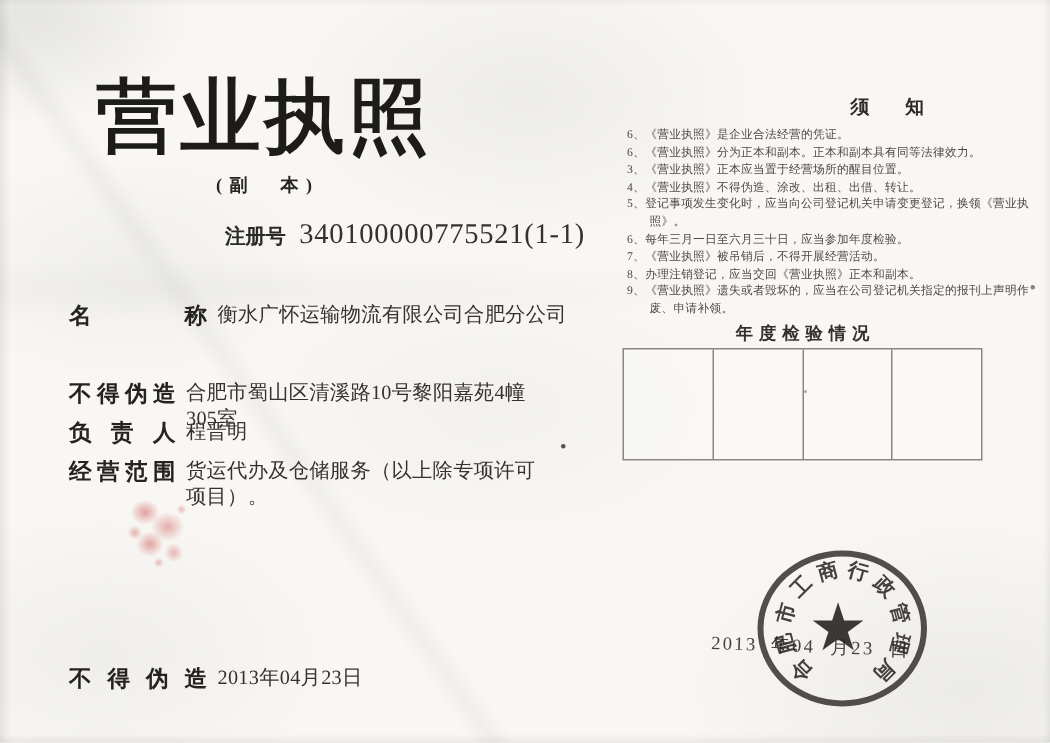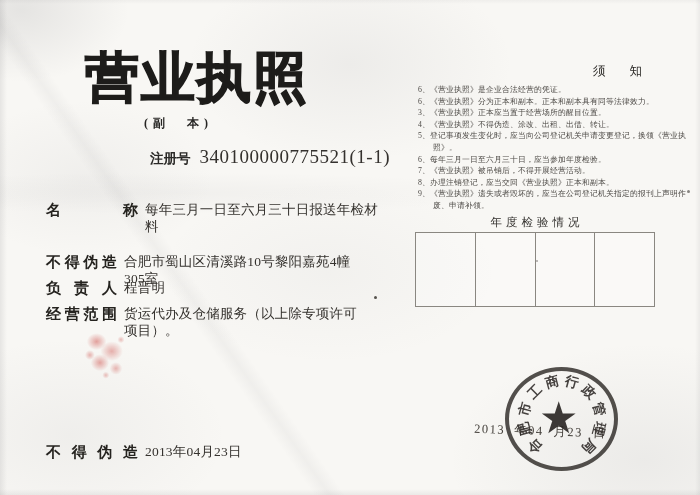--- a/index.html
+++ b/index.html
@@ -17,22 +17,22 @@
       radial-gradient(500px 30px at 25% 39%, rgba(80,80,85,0.045), transparent 70%),
       linear-gradient(55deg, transparent 30%, rgba(80,80,85,0.05) 31.5%, transparent 33%),
       linear-gradient(90deg, rgba(70,70,75,0.10) 0px, rgba(70,70,75,0) 7px),
       linear-gradient(270deg, rgba(70,70,75,0.07) 0px, transparent 5px),
       linear-gradient(0deg, rgba(70,70,75,0.08) 0px, transparent 6px),
       linear-gradient(180deg, rgba(70,70,75,0.05) 0px, transparent 4px);
   }
   .abs{position:absolute;}
   
   .title{
-    left:64px;top:48px;font-family:"DejaVu Sans",sans-serif;font-weight:700;
-    font-size:54px;line-height:60px;letter-spacing:2px;color:#1d1c1a;margin-left:21px;
+    left:64px;top:48px;font-family:"DejaVu Sans",sans-serif;font-weight:400;
+    font-size:54px;line-height:60px;letter-spacing:2px;color:#1d1c1a;
     -webkit-text-stroke:1.3px #1d1c1a;
   }
   .subtitle{
     left:144px;top:115px;font-size:12px;font-weight:bold;letter-spacing:5px;
     color:#262523;
   }
   .regline{left:150px;top:146px;white-space:nowrap;}
   .reg-label{font-family:"DejaVu Sans",sans-serif;font-weight:bold;font-size:13.5px;color:#2a2927;}
   .reg-num{font-size:19px;color:#34312e;margin-left:5px;letter-spacing:0.5px;margin-top:35px;}
   .frow{left:46px;white-space:nowrap;}
@@ -61,28 +61,28 @@
       radial-gradient(16px 14px at 66% 42%, rgba(204,75,70,0.42), transparent 70%),
       radial-gradient(13px 12px at 38% 66%, rgba(204,75,70,0.48), transparent 70%),
       radial-gradient(9px 9px at 76% 78%, rgba(204,75,70,0.38), transparent 70%),
       radial-gradient(7px 7px at 14% 50%, rgba(204,75,70,0.40), transparent 70%),
       radial-gradient(5px 5px at 88% 18%, rgba(204,75,70,0.35), transparent 70%),
       radial-gradient(5px 5px at 52% 92%, rgba(204,75,70,0.35), transparent 70%);
     filter:blur(0.4px);
   }
   
   .notice-title{
-    left:593px;top:63px;font-family:"DejaVu Sans",sans-serif;font-weight:normal;
+    left:567px;top:63px;font-family:"DejaVu Sans",sans-serif;font-weight:bold;
     font-size:12.5px;letter-spacing:24px;color:#2c2a27;white-space:nowrap;
   }
   .notice-list{left:418px;top:84px;width:272px;font-size:7.8px;line-height:11.6px;color:#4d4a46;}
   .notice-item{padding-left:15px;text-indent:-15px;letter-spacing:0.2px;}
   .annual-title{
     left:415px;top:215px;width:240px;text-align:center;
-    font-family:"DejaVu Sans",sans-serif;font-weight:normal;font-size:11.5px;
+    font-family:"DejaVu Sans",sans-serif;font-weight:bold;font-size:11.5px;
     letter-spacing:4px;text-indent:4px;color:#33312e;
   }
   .insp-table{
     left:415px;top:232px;width:238px;height:73px;display:flex;
     border:1px solid #8a8781;background:rgba(255,255,255,0.25);
   }
   .insp-cell{flex:1;}
   .insp-cell + .insp-cell{border-left:1px solid #8a8781;}
   .footnote{left:407px;top:307px;font-size:11.5px;color:#3b3833;letter-spacing:0.4px;white-space:nowrap;}
   
@@ -125,21 +125,21 @@
   <div class="abs title">营业执照</div>
   <div class="abs subtitle">(副　本)</div>
 
   <div class="abs regline">
     <span class="reg-label">注册号</span>
     <span class="reg-num">340100000775521(1-1)</span>
   </div>
 
   <div class="abs frow row-name">
     <span class="flabel w-wide">名称</span>
-    <span class="fvalue">每年三月一日至六月三十日报送年检材料</span>
+    <span class="fvalue">衡水广怀运输物流有限公司合肥分公司</span>
   </div>
 
   <div class="abs frow row-premises">
     <span class="flabel w-narrow">不得伪造</span>
     <span class="fvalue">合肥市蜀山区清溪路10号黎阳嘉苑4幢305室</span>
   </div>
 
   <div class="abs frow row-scope">
     <span class="flabel w-narrow">经营范围</span>
     <span class="fvalue">货运代办及仓储服务（以上除专项许可项目）。</span>

